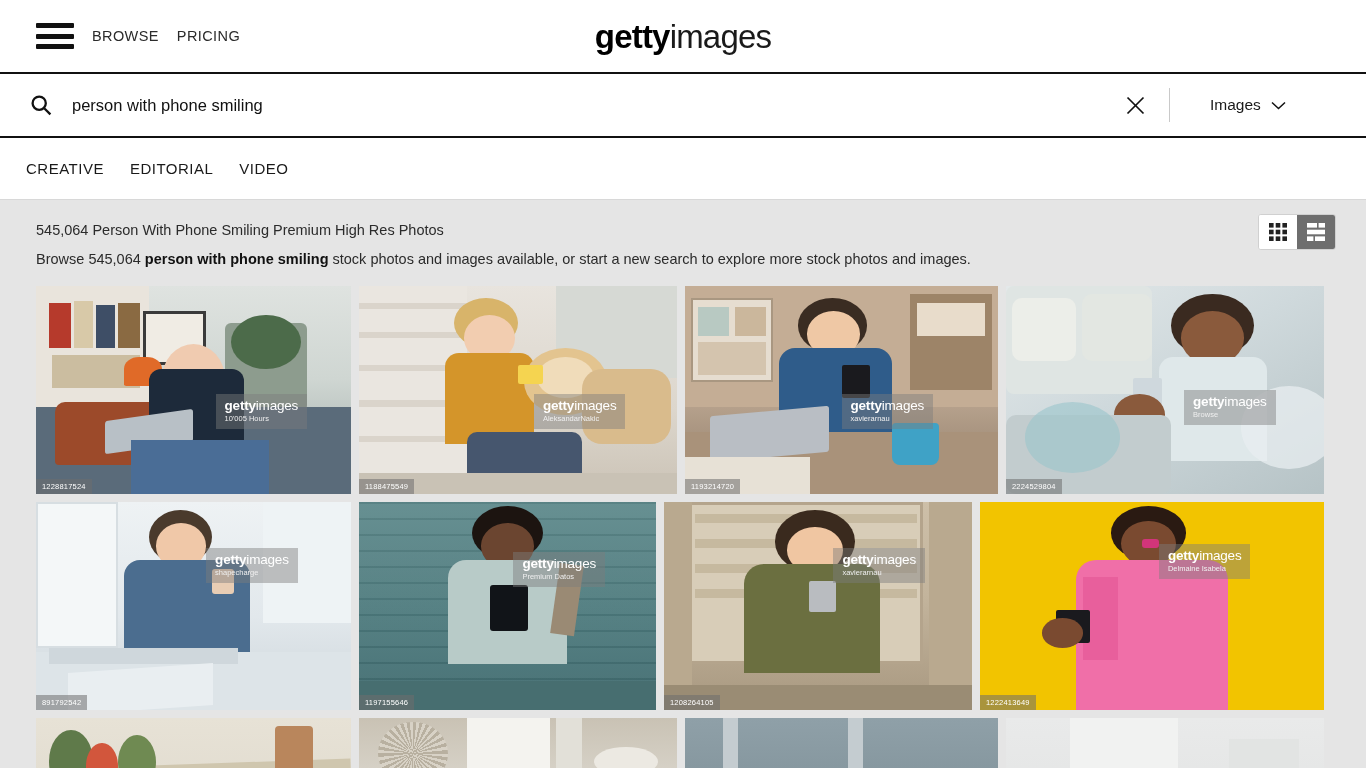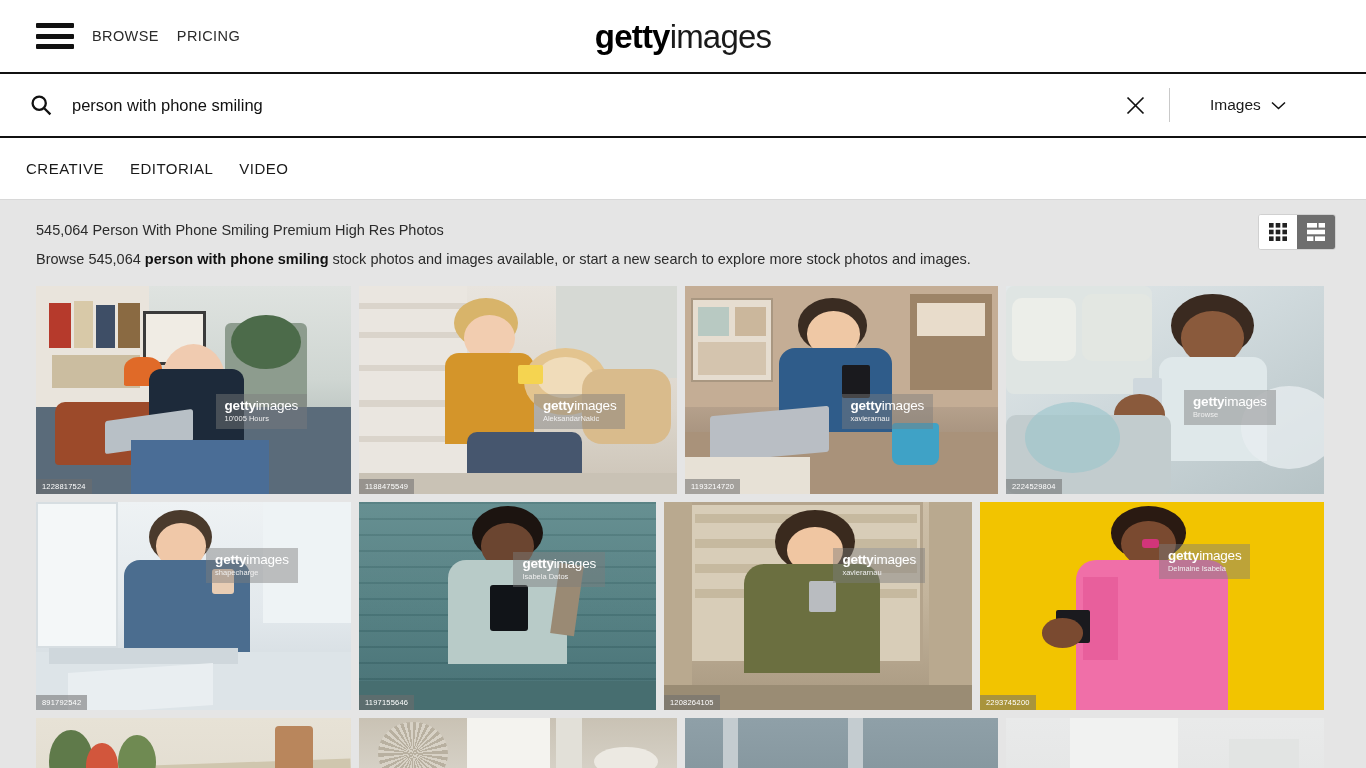--- a/index.html
+++ b/index.html
@@ -442,21 +442,21 @@
           <div class="bar" style="left:0;top:0;width:100%;height:100%;background:repeating-linear-gradient(0deg,rgba(255,255,255,.05) 0 14px,rgba(0,0,0,.05) 14px 16px)"></div>
           <div class="blob" style="left:38%;top:2%;width:24%;height:26%;background:#1c1410"></div>
           <div class="blob" style="left:41%;top:10%;width:18%;height:22%;background:#6b4530"></div>
           <div class="bar" style="left:30%;top:28%;width:40%;height:50%;background:#b8cbc8;border-radius:18px 18px 0 0"></div>
           <div class="bar" style="left:44%;top:40%;width:13%;height:22%;background:#111418;border-radius:3px"></div>
           <div class="bar" style="left:66%;top:30%;width:8%;height:34%;background:#9a8a74;transform:rotate(8deg)"></div>
           <div class="bar" style="left:0;top:86%;width:100%;height:14%;background:#476e70"></div>
         </div>
         <div class="wm" style="left:52%;top:24%">
           <div class="wm-logo"><span class="b">getty</span><span class="l">images</span></div>
-          <div class="wm-credit">Isabela Datos</div>
+          <div class="wm-credit">Premium Datos</div>
         </div>
         <div class="assetid">1197155646</div>
       </div>
 
       <div class="cell" style="width:308px">
         <div class="scene" style="background:linear-gradient(180deg,#cdbfa8 0%,#c3b49c 45%,#a89880 100%)">
           <div class="bar" style="left:8%;top:0;width:76%;height:78%;background:#d8cdb8;border:3px solid #b4a48c"></div>
           <div class="bar" style="left:10%;top:6%;width:72%;height:4%;background:#c6b99f"></div>
           <div class="bar" style="left:10%;top:18%;width:72%;height:4%;background:#c6b99f"></div>
           <div class="bar" style="left:10%;top:30%;width:72%;height:4%;background:#c6b99f"></div>
@@ -483,21 +483,21 @@
           <div class="bar" style="left:47%;top:18%;width:5%;height:4%;background:#d2357a;border-radius:3px"></div>
           <div class="bar" style="left:28%;top:28%;width:44%;height:72%;background:#f06fa8;border-radius:20px 20px 0 0"></div>
           <div class="bar" style="left:30%;top:36%;width:10%;height:40%;background:#e85f9c"></div>
           <div class="bar" style="left:22%;top:52%;width:10%;height:16%;background:#1a1a1e;border-radius:2px"></div>
           <div class="blob" style="left:18%;top:56%;width:12%;height:14%;background:#7a4a30"></div>
         </div>
         <div class="wm" style="left:52%;top:20%">
           <div class="wm-logo"><span class="b">getty</span><span class="l">images</span></div>
           <div class="wm-credit">Delmaine Isabela</div>
         </div>
-        <div class="assetid">2293745200</div>
+        <div class="assetid">1222413649</div>
       </div>
     </div>
 
     <div class="grid-row">
       <div class="cell" style="width:315px">
         <div class="scene" style="background:linear-gradient(180deg,#e7e2d6 0%,#d8d2c4 100%)">
           <div class="bar" style="left:0;top:22%;width:100%;height:16%;background:#cfc6ae;transform:rotate(-2deg)"></div>
           <div class="blob" style="left:4%;top:6%;width:14%;height:30%;background:#5f7a4a"></div>
           <div class="blob" style="left:16%;top:12%;width:10%;height:22%;background:#d2563c"></div>
           <div class="blob" style="left:26%;top:8%;width:12%;height:26%;background:#6f8a52"></div>

